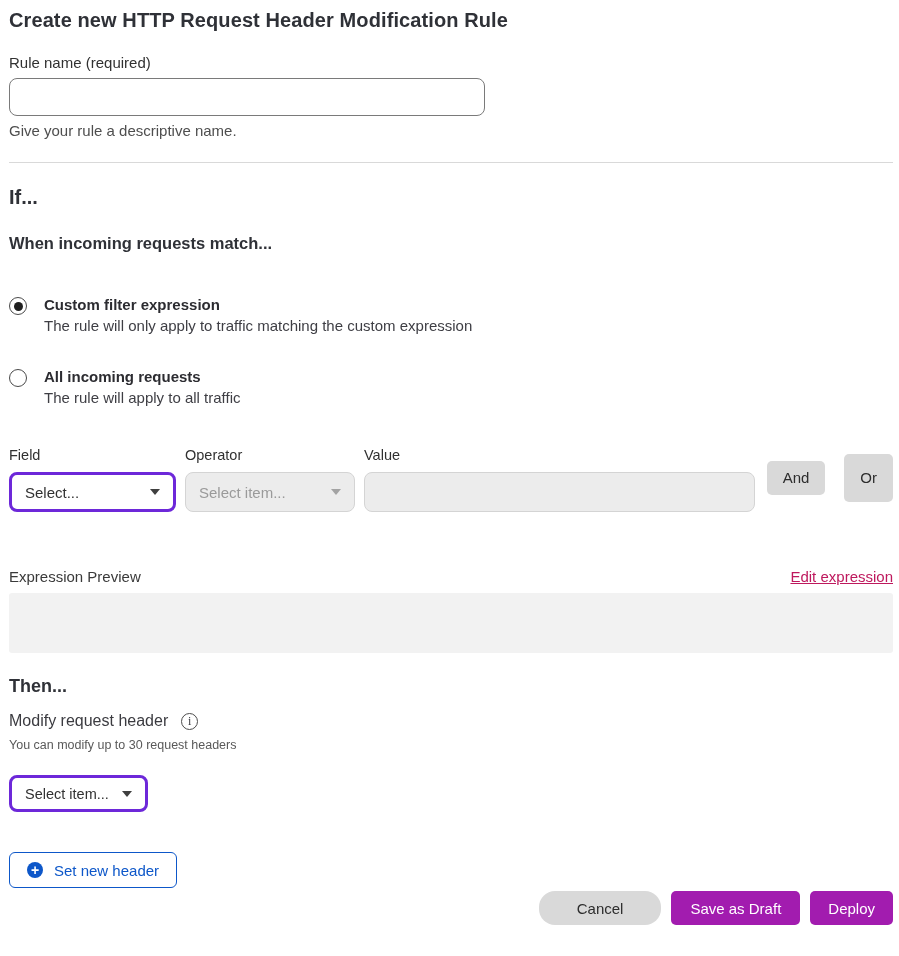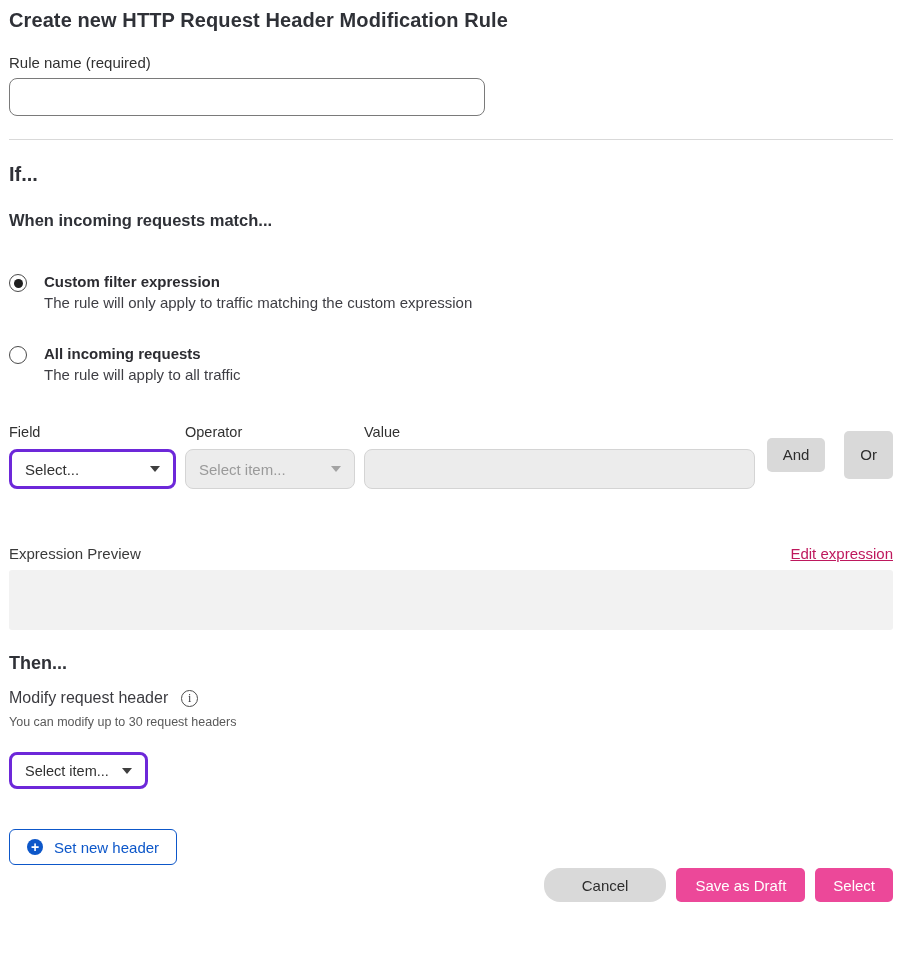--- a/index.html
+++ b/index.html
@@ -108,33 +108,34 @@
     width: 16px; height: 16px; border-radius: 50%; background: #0d57c9;
     color: #fff; display: inline-flex; align-items: center; justify-content: center;
     font-size: 14px; font-weight: 700; line-height: 1; padding-bottom: 1px;
   }
   .footer {
     margin-top: 3px; align-self: stretch;
     display: flex; justify-content: flex-end; align-items: center; gap: 10px;
   }
   .footer .btn { height: 34px; }
   .cancel-btn { padding: 0 38px; border-radius: 16px; }
-  .btn-blue { background: #ec4899; color: #ffffff; }
+  .btn-blue { background: #a21caf; color: #ffffff; }
   .save-draft-btn { padding: 0 19px; }
   .deploy-btn { padding: 0 18px; }
 </style>
 </head>
 <body>
 
 <div class="container">
 
   <h1 class="page-title">Create new HTTP Request Header Modification Rule</h1>
 
   <div class="form-label">Rule name (required)</div>
   <input class="rule-name-input" type="text" value="" style="">
+  <div class="helper-text">Give your rule a descriptive name.</div>
 
   <hr class="divider">
 
   <h2 class="section-heading">If...</h2>
   <h3 class="sub-heading">When incoming requests match...</h3>
 
   <div class="radio-option second">
     <span class="radio-circle checked"></span>
     <span class="radio-texts">
       <span class="radio-label">Custom filter expression</span>
@@ -195,16 +196,16 @@
   </div>
 
   <button class="btn set-header-btn">
     <span class="plus-icon">+</span>
     <span>Set new header</span>
   </button>
 
   <div class="footer">
     <button class="btn btn-gray cancel-btn">Cancel</button>
     <button class="btn btn-blue save-draft-btn">Save as Draft</button>
-    <button class="btn btn-blue deploy-btn">Select</button>
+    <button class="btn btn-blue deploy-btn">Deploy</button>
   </div>
 
 </div>
 
 </body></html>

